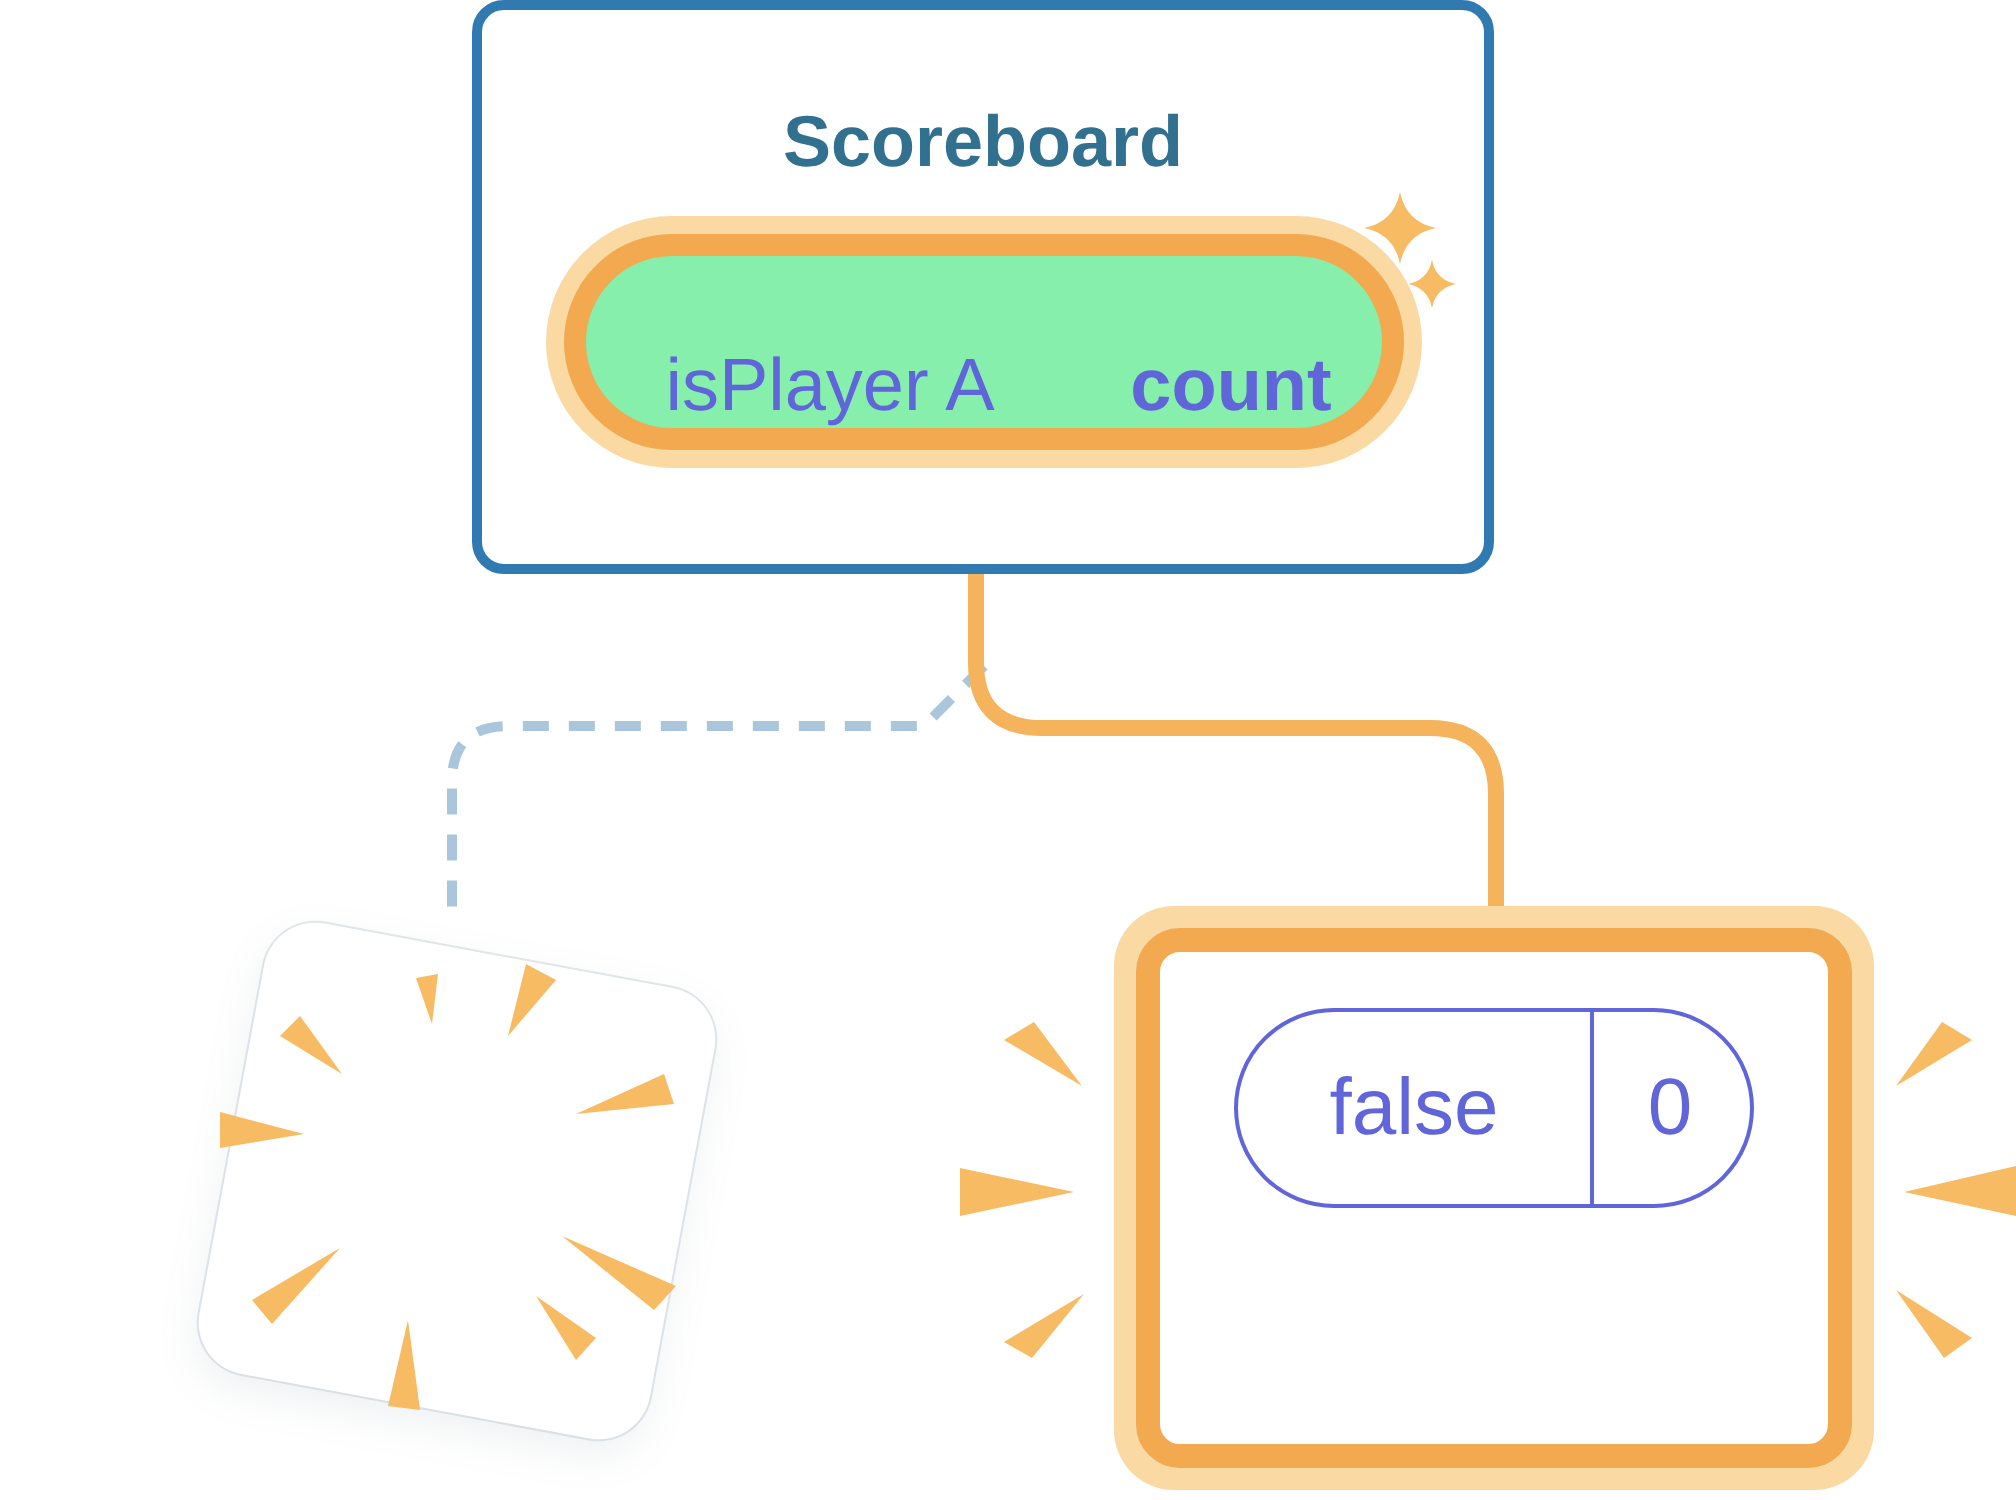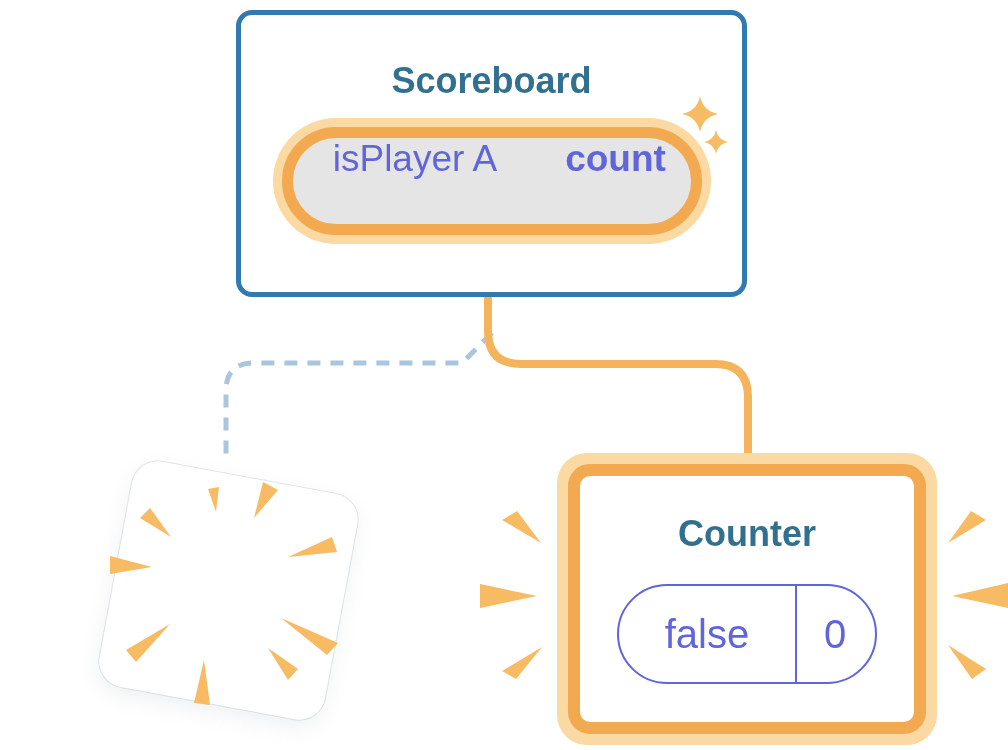--- a/index.html
+++ b/index.html
@@ -9,37 +9,37 @@
     font-family:"Liberation Sans","DejaVu Sans",sans-serif;
   }
   .layer{position:absolute;left:0;top:0;width:1008px;height:750px;pointer-events:none;}
 
   
   .node-box{
     position:absolute;box-sizing:border-box;background:#fff;
     display:flex;flex-direction:column;align-items:center;
   }
   .scoreboard-box{
-    left:236px;top:10px;width:511px;height:287px;
+    left:236px;top:0;width:511px;height:287px;
     border:5px solid var(--node-border,#3179B1);border-radius:16px;
   }
   .node-title{
     font-size:36px;font-weight:600;line-height:44px;
     color:var(--node-title,#31708F);
   }
   .scoreboard-box .node-title{margin-top:44px;}
 
   
   .score-pill{
     box-sizing:border-box;margin-top:24px;
-    width:420px;height:108px;background:#e5e5e5;
+    width:420px;height:108px;background:#86efac;
     border:11px solid var(--orange-ring,#F2A94F);
     border-radius:999px;
     box-shadow:0 0 0 9px var(--orange-halo,#FAD9A3);
-    display:flex;align-items:flex-start;overflow:hidden;
+    display:flex;align-items:flex-end;overflow:hidden;
   }
   .pill-cell{
     display:flex;align-items:center;justify-content:center;
     color:var(--state-purple,#6065D9);font-size:37px;
   }
   .score-pill .pill-key{width:245px;}
   .score-pill .pill-val{width:150px;font-weight:700;}
   .score-pill .pill-divider{width:3px;background:var(--orange-ring,#F2A94F);}
 
   
@@ -89,21 +89,20 @@
   <div class="node-title">Scoreboard</div>
   <div class="score-pill">
     <div class="pill-cell pill-key">isPlayer A</div>
     <div class="pill-divider"></div>
     <div class="pill-cell pill-val">count</div>
   </div>
 </div>
 
 <div class="counter-frame">
   <div class="counter-inner">
-    <div class="node-title">Counter</div>
     <div class="count-pill">
       <div class="pill-cell pill-key">false</div>
       <div class="pill-divider"></div>
       <div class="pill-cell pill-val">0</div>
     </div>
   </div>
 </div>
 
 <svg class="layer" viewBox="0 0 1008 750">
 

